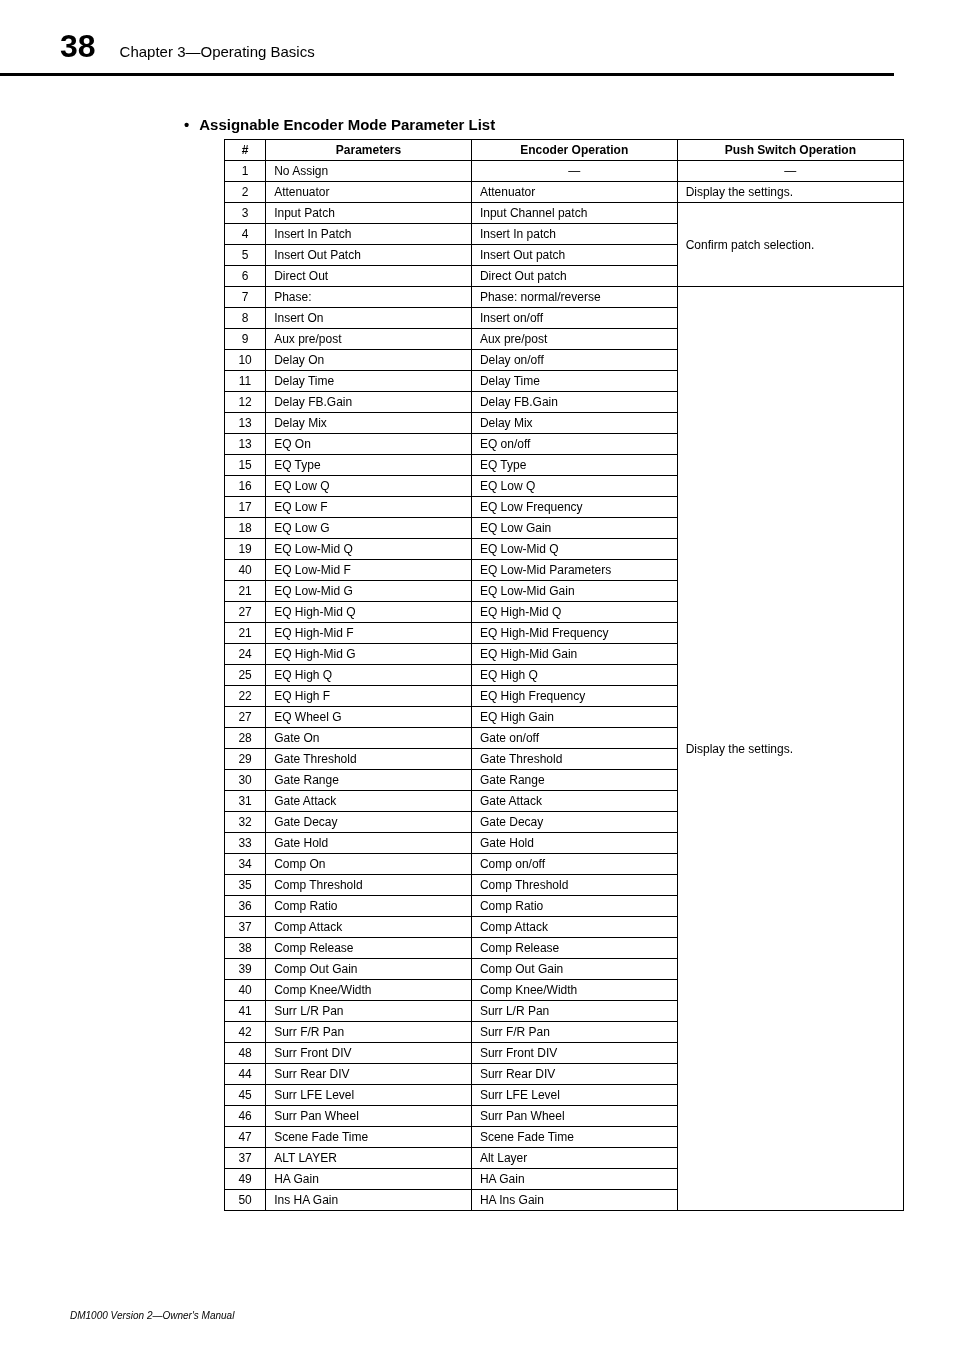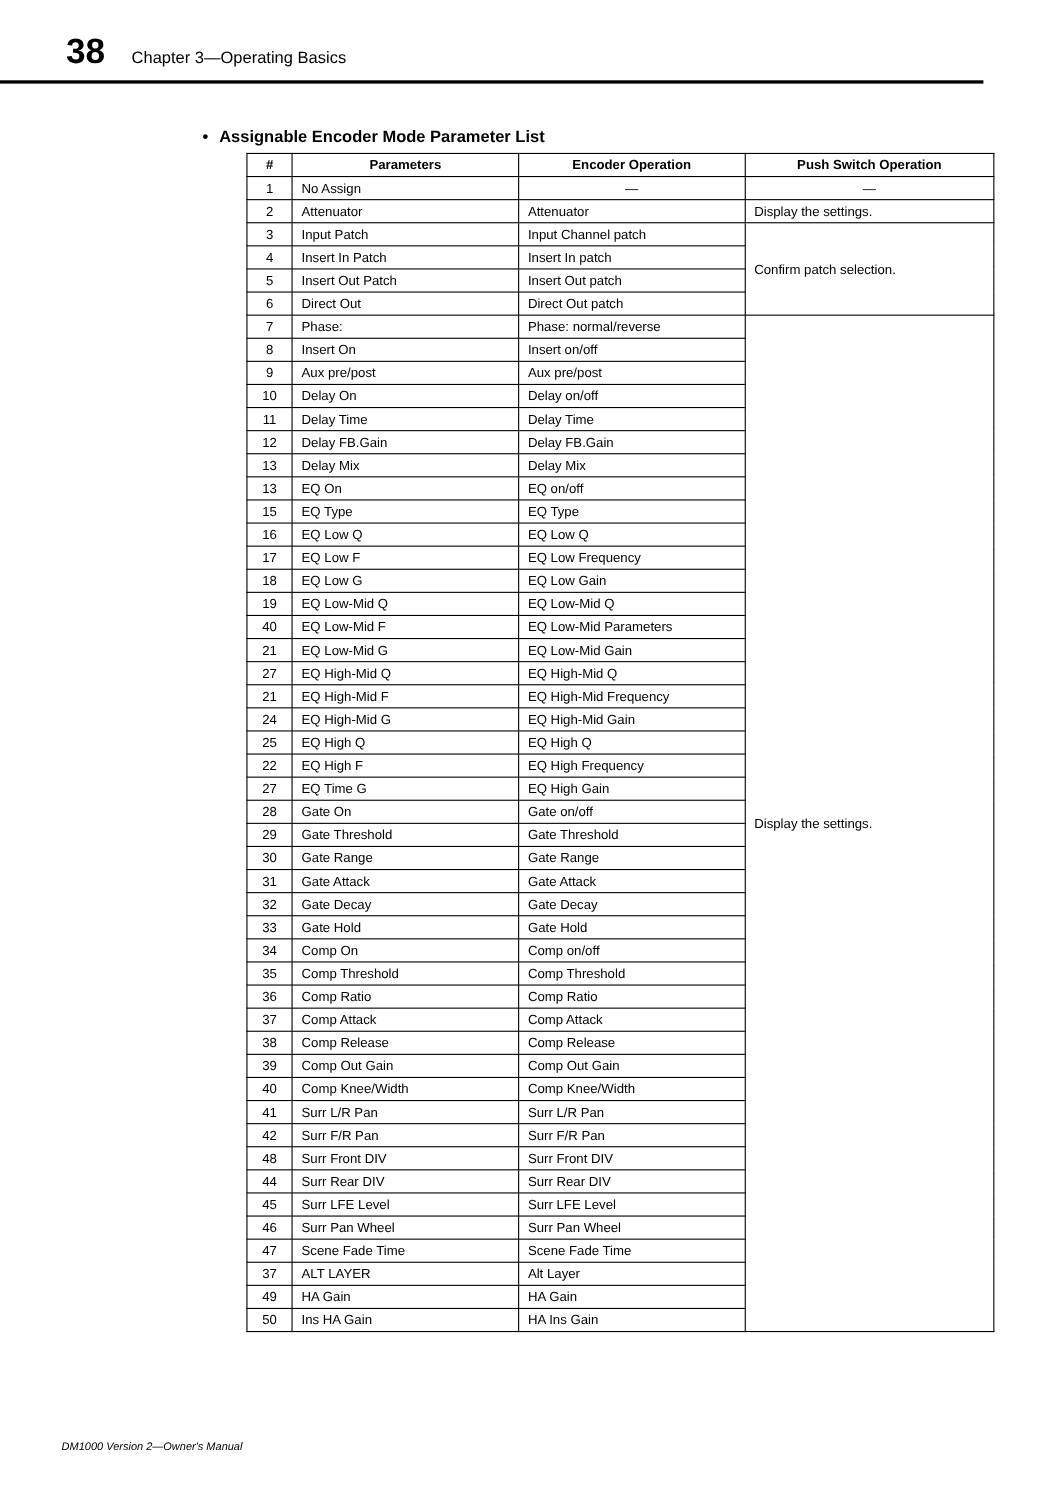--- a/index.html
+++ b/index.html
@@ -68,21 +68,21 @@
     }
     td.push {
       width: 220px;
     }
     .center {
       text-align: center;
     }
     .footer {
       position: absolute;
       bottom: 30px;
-      left: 56px;
+      left: 70px;
       font-size: 10px;
       font-style: italic;
       text-align: center;
     }
   </style>
 </head>
 <body>
 
 <div class="page-header">
   <div class="page-number">38</div>
@@ -231,21 +231,21 @@
           <td class="param">EQ High Q</td>
           <td class="enc">EQ High Q</td>
         </tr>
         <tr>
           <td class="num">22</td>
           <td class="param">EQ High F</td>
           <td class="enc">EQ High Frequency</td>
         </tr>
         <tr>
           <td class="num">27</td>
-          <td class="param">EQ Time G</td>
+          <td class="param">EQ Wheel G</td>
           <td class="enc">EQ High Gain</td>
         </tr>
         <tr>
           <td class="num">28</td>
           <td class="param">Gate On</td>
           <td class="enc">Gate on/off</td>
         </tr>
         <tr>
           <td class="num">29</td>
           <td class="param">Gate Threshold</td>

